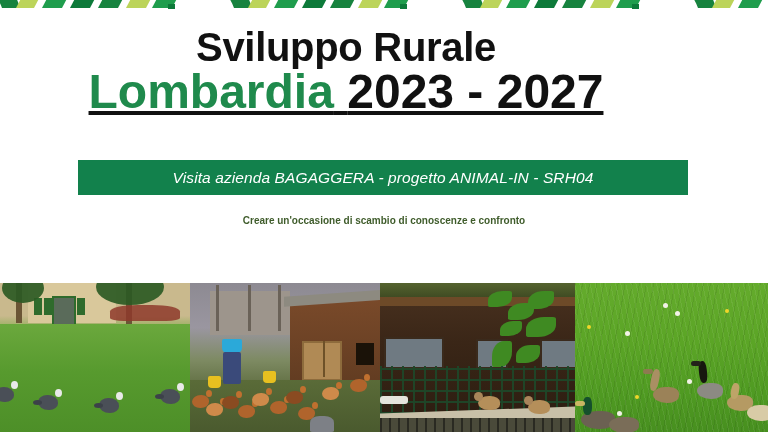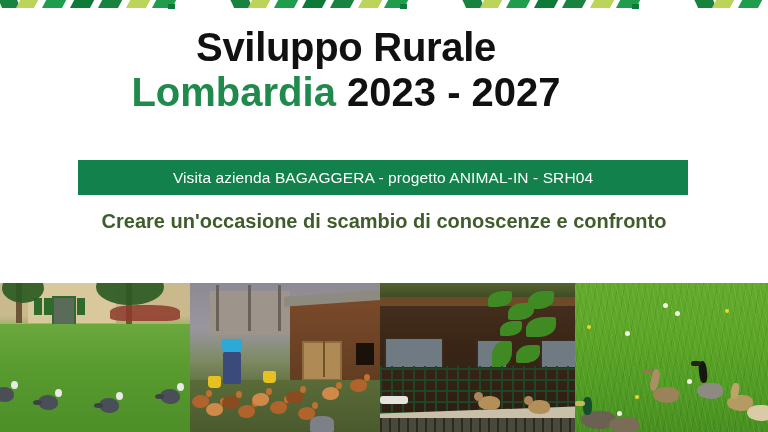--- a/index.html
+++ b/index.html
@@ -46,25 +46,26 @@
   }
   .title-line1 {
     font-size: 40px;
     font-weight: bold;
     color: #111111;
     letter-spacing: -0.3px;
     line-height: 44px;
     white-space: nowrap;
   }
   .title-line2 {
-    font-size: 40px;
+    font-size: 48px;
     font-weight: bold;
     line-height: 46px;
     white-space: nowrap;
     color: #111111;
+    text-decoration: underline;
   }
   .title-lombardia {
     color: #1f8a4c;
   }
   .title-years {
     color: #111111;
   }
 
   
   .banner {
@@ -77,31 +78,32 @@
     display: flex;
     align-items: center;
     justify-content: center;
   }
   .banner-text {
     color: #ffffff;
     font-size: 15.5px;
     font-weight: normal;
     letter-spacing: 0.1px;
     white-space: nowrap;
+    font-style: italic;
   }
 
   
   .subtitle {
     position: absolute;
     top: 212px;
     left: 0;
     width: 768px;
     text-align: center;
     color: #3f5c2b;
-    font-size: 20px;
+    font-size: 10px;
     font-weight: bold;
     line-height: 18.5px;
   }
   .subtitle div { white-space: nowrap; }
 
   
   .photo-strip {
     position: absolute;
     top: 283px;
     left: 0;

